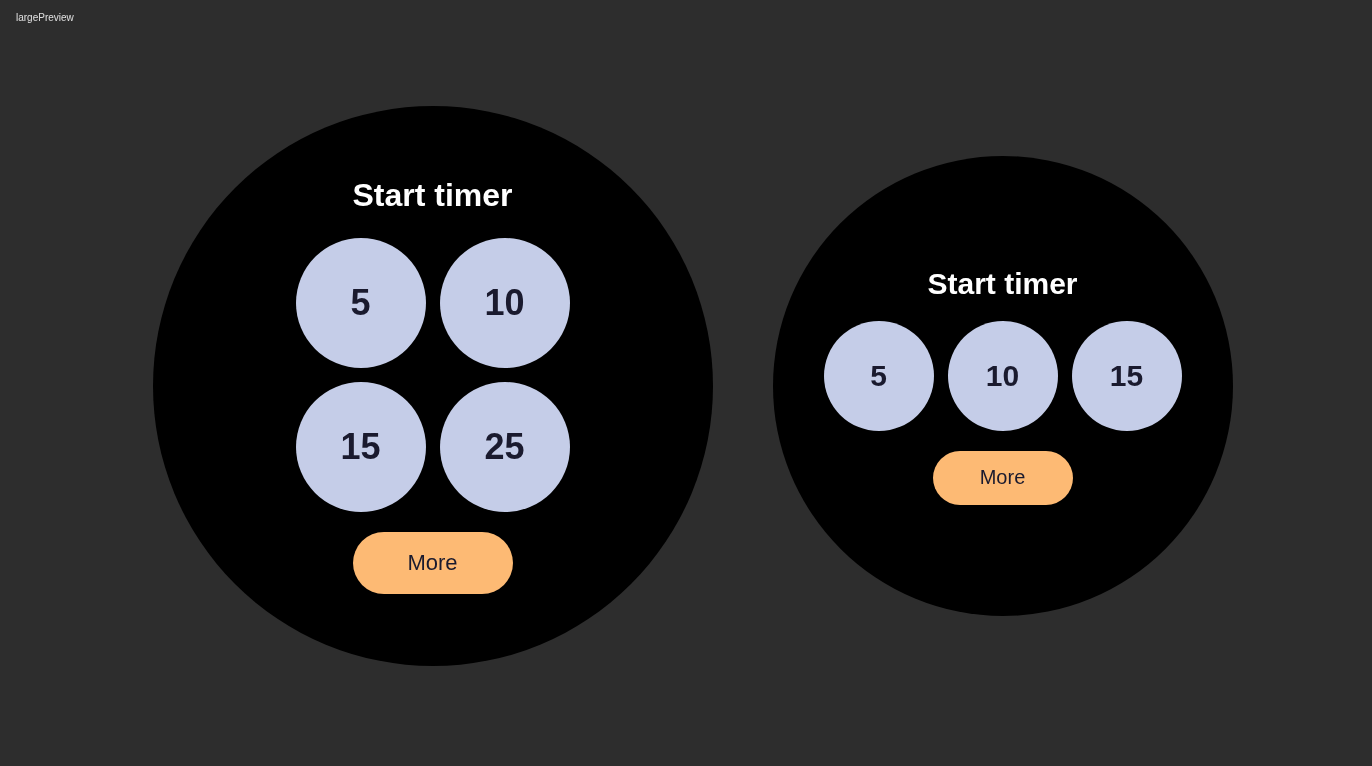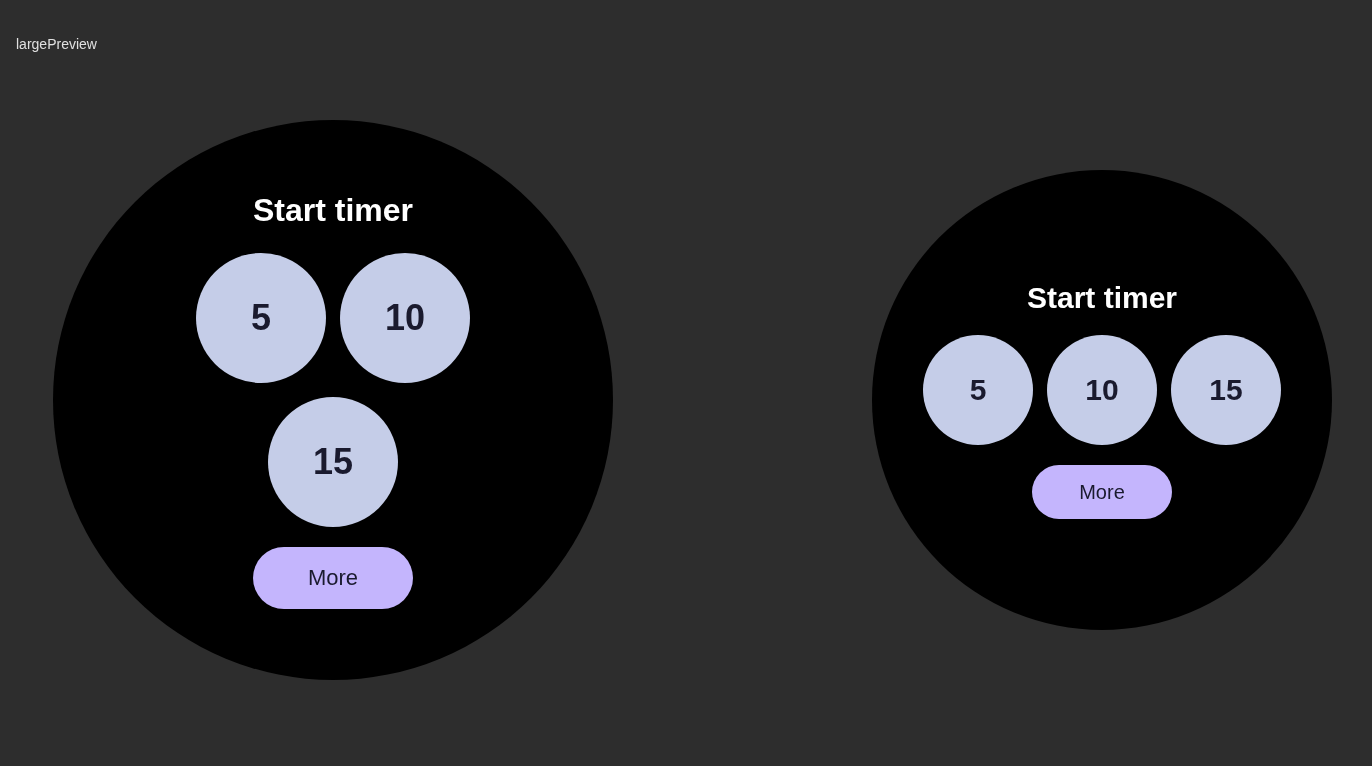--- a/index.html
+++ b/index.html
@@ -19,38 +19,37 @@
     }
 
     .preview-labels {
       display: flex;
       padding: 12px 16px;
       gap: 0;
     }
 
     .preview-label {
       color: #e0e0e0;
-      font-size: 14px;
+      font-size: 10px;
       font-weight: 400;
-      margin-top: 24px;
     }
 
     .preview-label.large {
       flex: 0 0 686px;
     }
 
     .preview-label.small {
       flex: 1;
     }
 
     .previews-container {
       display: flex;
       flex: 1;
       align-items: center;
-      justify-content: space-between;
+      justify-content: center;
       gap: 60px;
       padding: 0 40px 30px 40px;
       margin-left: 13px;
     }
 
     .watch-preview {
       display: flex;
       align-items: center;
       justify-content: center;
     }
@@ -124,21 +123,21 @@
       font-size: 36px;
     }
 
     .watch-face.small .timer-btn-circle {
       width: 110px;
       height: 110px;
       font-size: 30px;
     }
 
     .more-btn {
-      background-color: #c4b5fd;
+      background-color: #fdba74;
       border-radius: 40px;
       display: flex;
       align-items: center;
       justify-content: center;
       cursor: pointer;
       color: #1a1a2e;
       font-size: 22px;
       font-weight: 500;
       border: none;
       outline: none;
@@ -177,20 +176,21 @@
   <div class="watch-preview">
     <div class="watch-face large">
       <div class="watch-title">Start timer</div>
       <div class="timer-buttons-large">
         <div class="timer-row">
           <button class="timer-btn-circle">5</button>
           <button class="timer-btn-circle">10</button>
         </div>
         <div class="timer-row">
           <button class="timer-btn-circle">15</button>
+          <button class="timer-btn-circle">25</button>
         </div>
         <div class="timer-row">
           <button class="more-btn">More</button>
         </div>
       </div>
     </div>
   </div>
 
   <div class="watch-preview">
     <div class="watch-face small">

